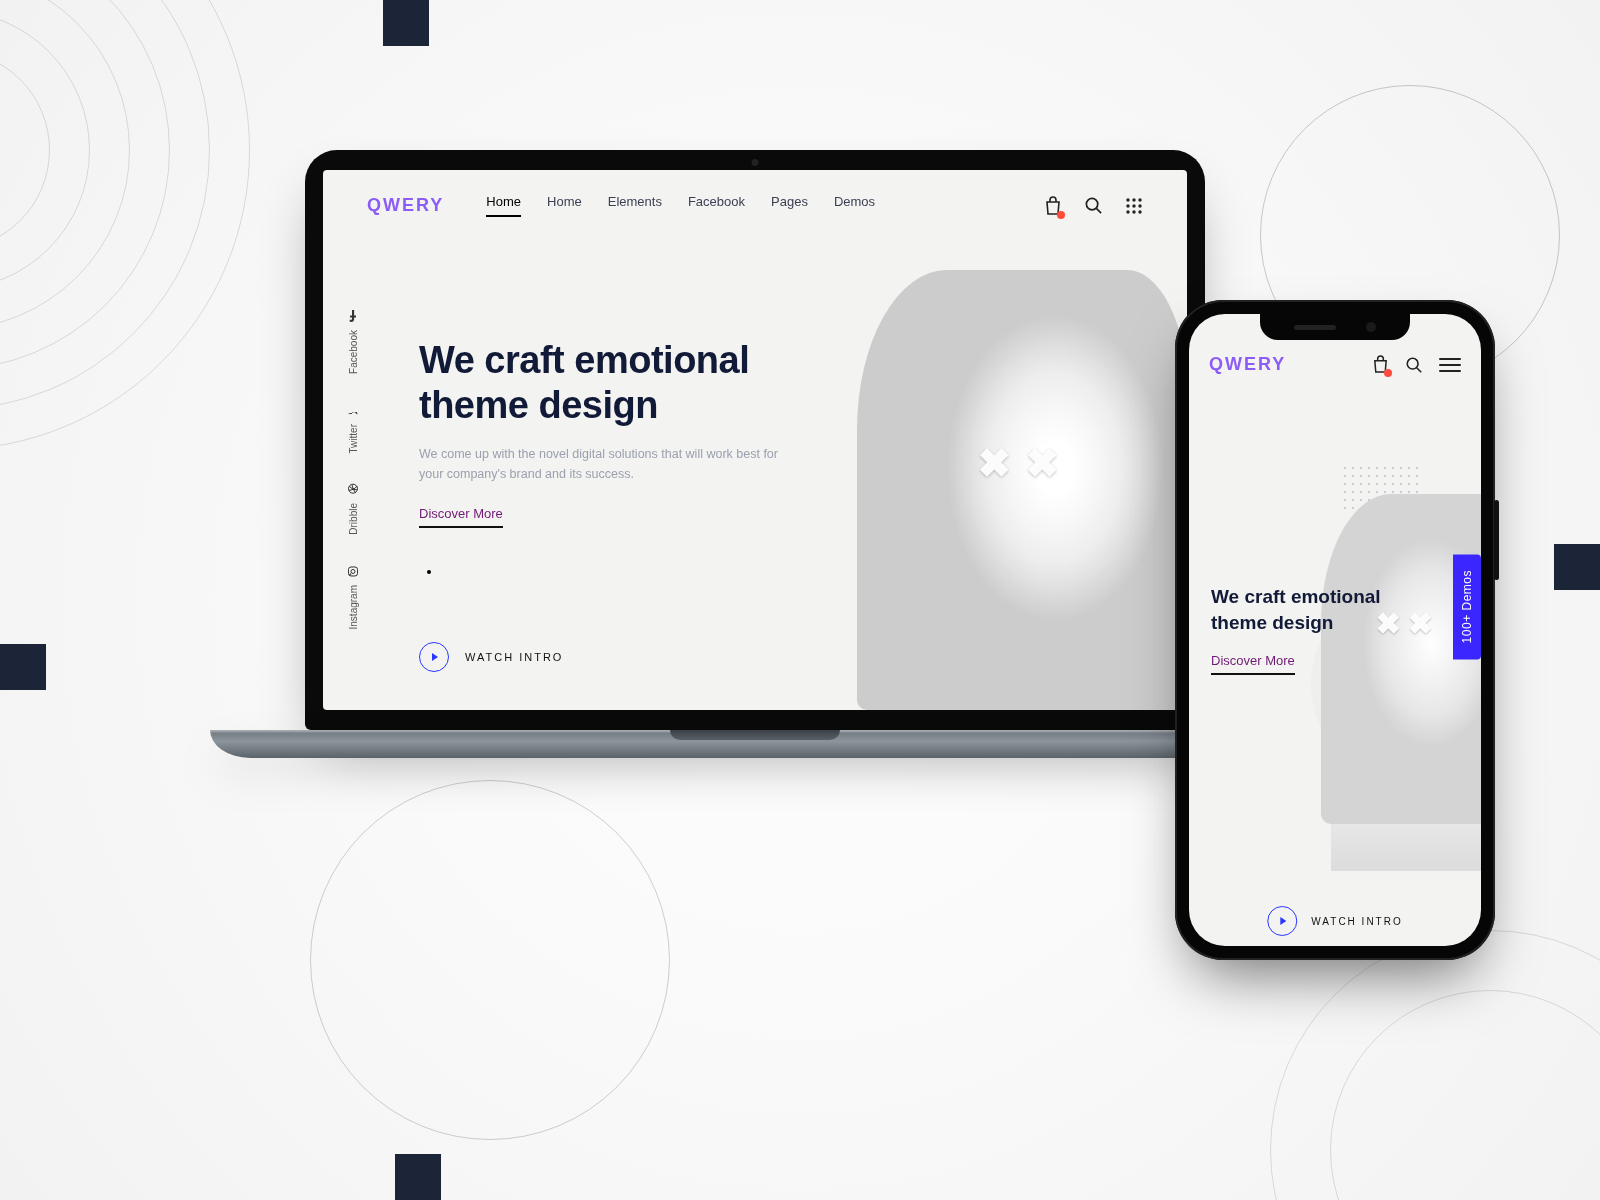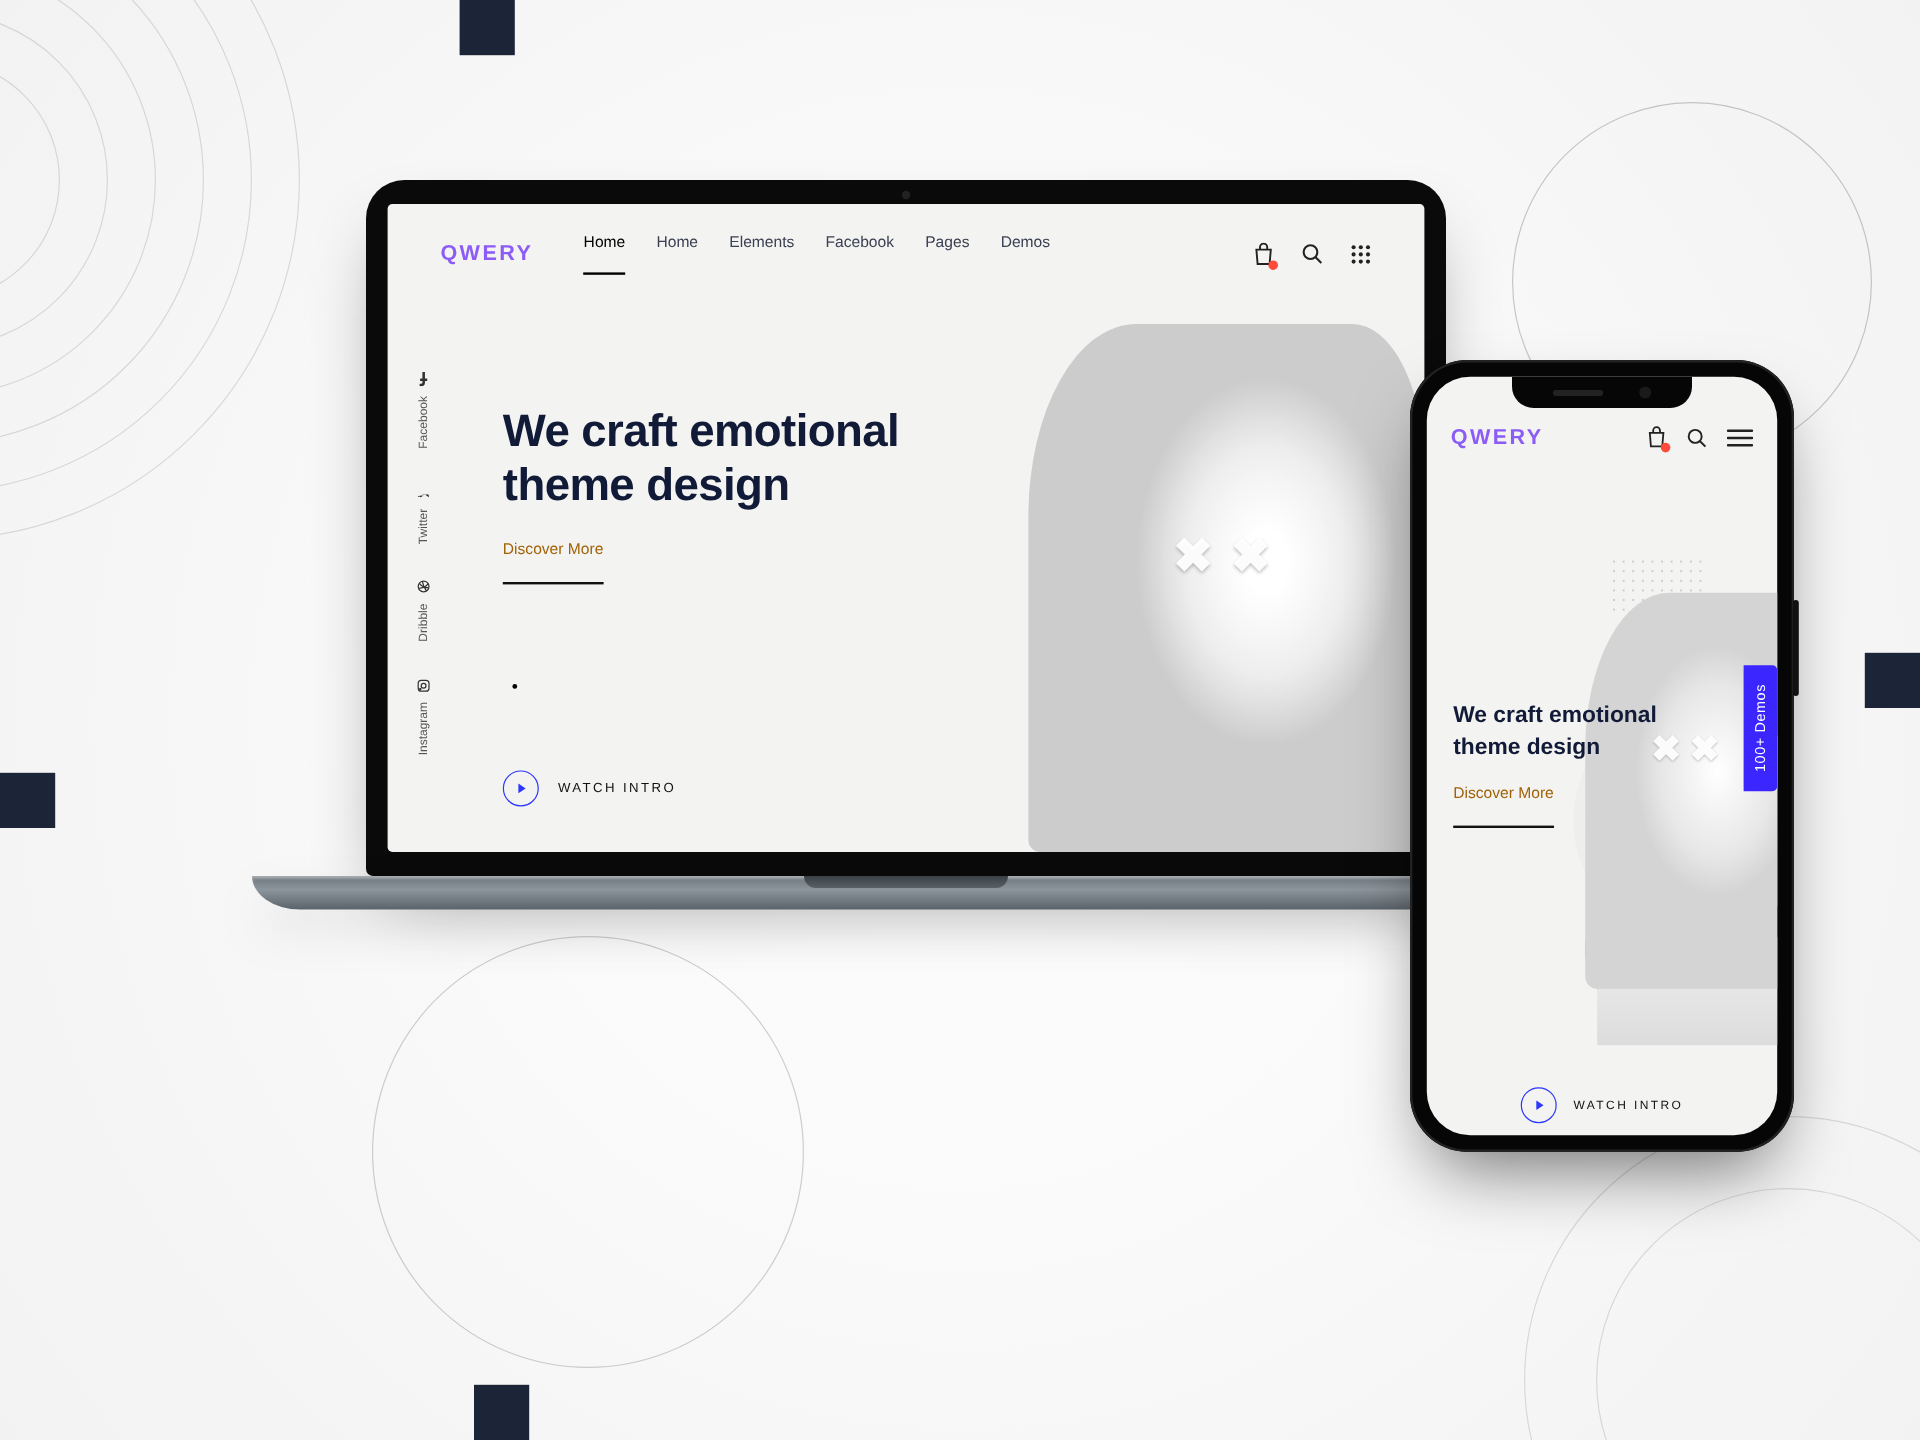--- a/index.html
+++ b/index.html
@@ -53,37 +53,37 @@
   .laptop-base::before{
     content:"";position:absolute;top:0;left:50%;transform:translateX(-50%);
     width:170px;height:10px;border-radius:0 0 12px 12px;
     background:linear-gradient(#3a4046,#596067);
   }
 
   
   .d-header{ display:flex; align-items:center; padding:24px 44px 14px; gap:32px;}
   .logo{ font-weight:800; letter-spacing:2px; font-size:18px; color:#8b5cf6;}
   .d-nav{ display:flex; gap:26px; font-size:13px; color:#3a3f52; margin-left:10px;}
-  .d-nav a{ cursor:pointer; padding-bottom:18px;}
+  .d-nav a{ cursor:pointer; padding-bottom:6px;}
   .d-nav a.active{ color:#000; border-bottom:2px solid #000;}
   .d-actions{ margin-left:auto; display:flex; gap:22px; align-items:center;}
   .cart-wrap{ position:relative;}
   .cart-dot{ position:absolute; right:-3px; bottom:-3px; width:8px;height:8px;border-radius:50%; background:#ff4b3a;}
 
   .d-social{
     position:absolute; left:24px; top:140px; display:flex; flex-direction:column-reverse;
     align-items:center; gap:30px;
   }
   .d-social .s-item{ display:flex; flex-direction:row-reverse; align-items:center; gap:8px; writing-mode:vertical-rl; transform:rotate(180deg); font-size:10px; color:#555;}
   .d-social .s-item span{ writing-mode:vertical-rl;}
 
   .d-hero{ position:absolute; left:96px; top:168px; width:380px;}
   .d-hero h1{ font-size:38px; font-weight:600; line-height:1.18; letter-spacing:-.5px; color:#111a37;}
   .d-hero p{ margin-top:16px; font-size:12.5px; line-height:1.6; color:#9aa0ad;}
-  .discover{ display:inline-block; margin-top:22px; font-size:13px; color:#a16207; border-bottom:2px solid #111; padding-bottom:20px; cursor:pointer;}
+  .discover{ display:inline-block; margin-top:22px; font-size:13px; color:#701a75; border-bottom:2px solid #111; padding-bottom:5px; cursor:pointer;}
   .bullet{ position:absolute; left:104px; top:400px; width:4px;height:4px;border-radius:50%;background:#000;}
 
   .watch{
     position:absolute; left:96px; bottom:38px; display:flex; align-items:center; gap:16px;
     font-size:11px; letter-spacing:2px; color:#111; cursor:pointer;
   }
   .play-ring{ width:30px;height:30px;border:1px solid #2b36ff;border-radius:50%;display:flex;align-items:center;justify-content:center;}
   .play-tri{ width:0;height:0;border-left:6px solid #2b36ff;border-top:4px solid transparent;border-bottom:4px solid transparent;margin-left:2px;}
 
   .statue{
@@ -250,20 +250,21 @@
             </svg>
           <span>Facebook</span>
         </div>
       </div>
 
       <div class="d-hero">
         <h1>
           <span>We craft emotional</span><br>
           <span>theme design</span>
         </h1>
+        <p>We come up with the novel digital solutions that will work best for your company's brand and its success.</p>
         <a class="discover">Discover More</a>
       </div>
       <div class="bullet"></div>
 
       <div class="watch">
         <span class="play-ring">
             <span class="play-tri"></span>
           </span>
         <span>WATCH INTRO</span>
       </div>

